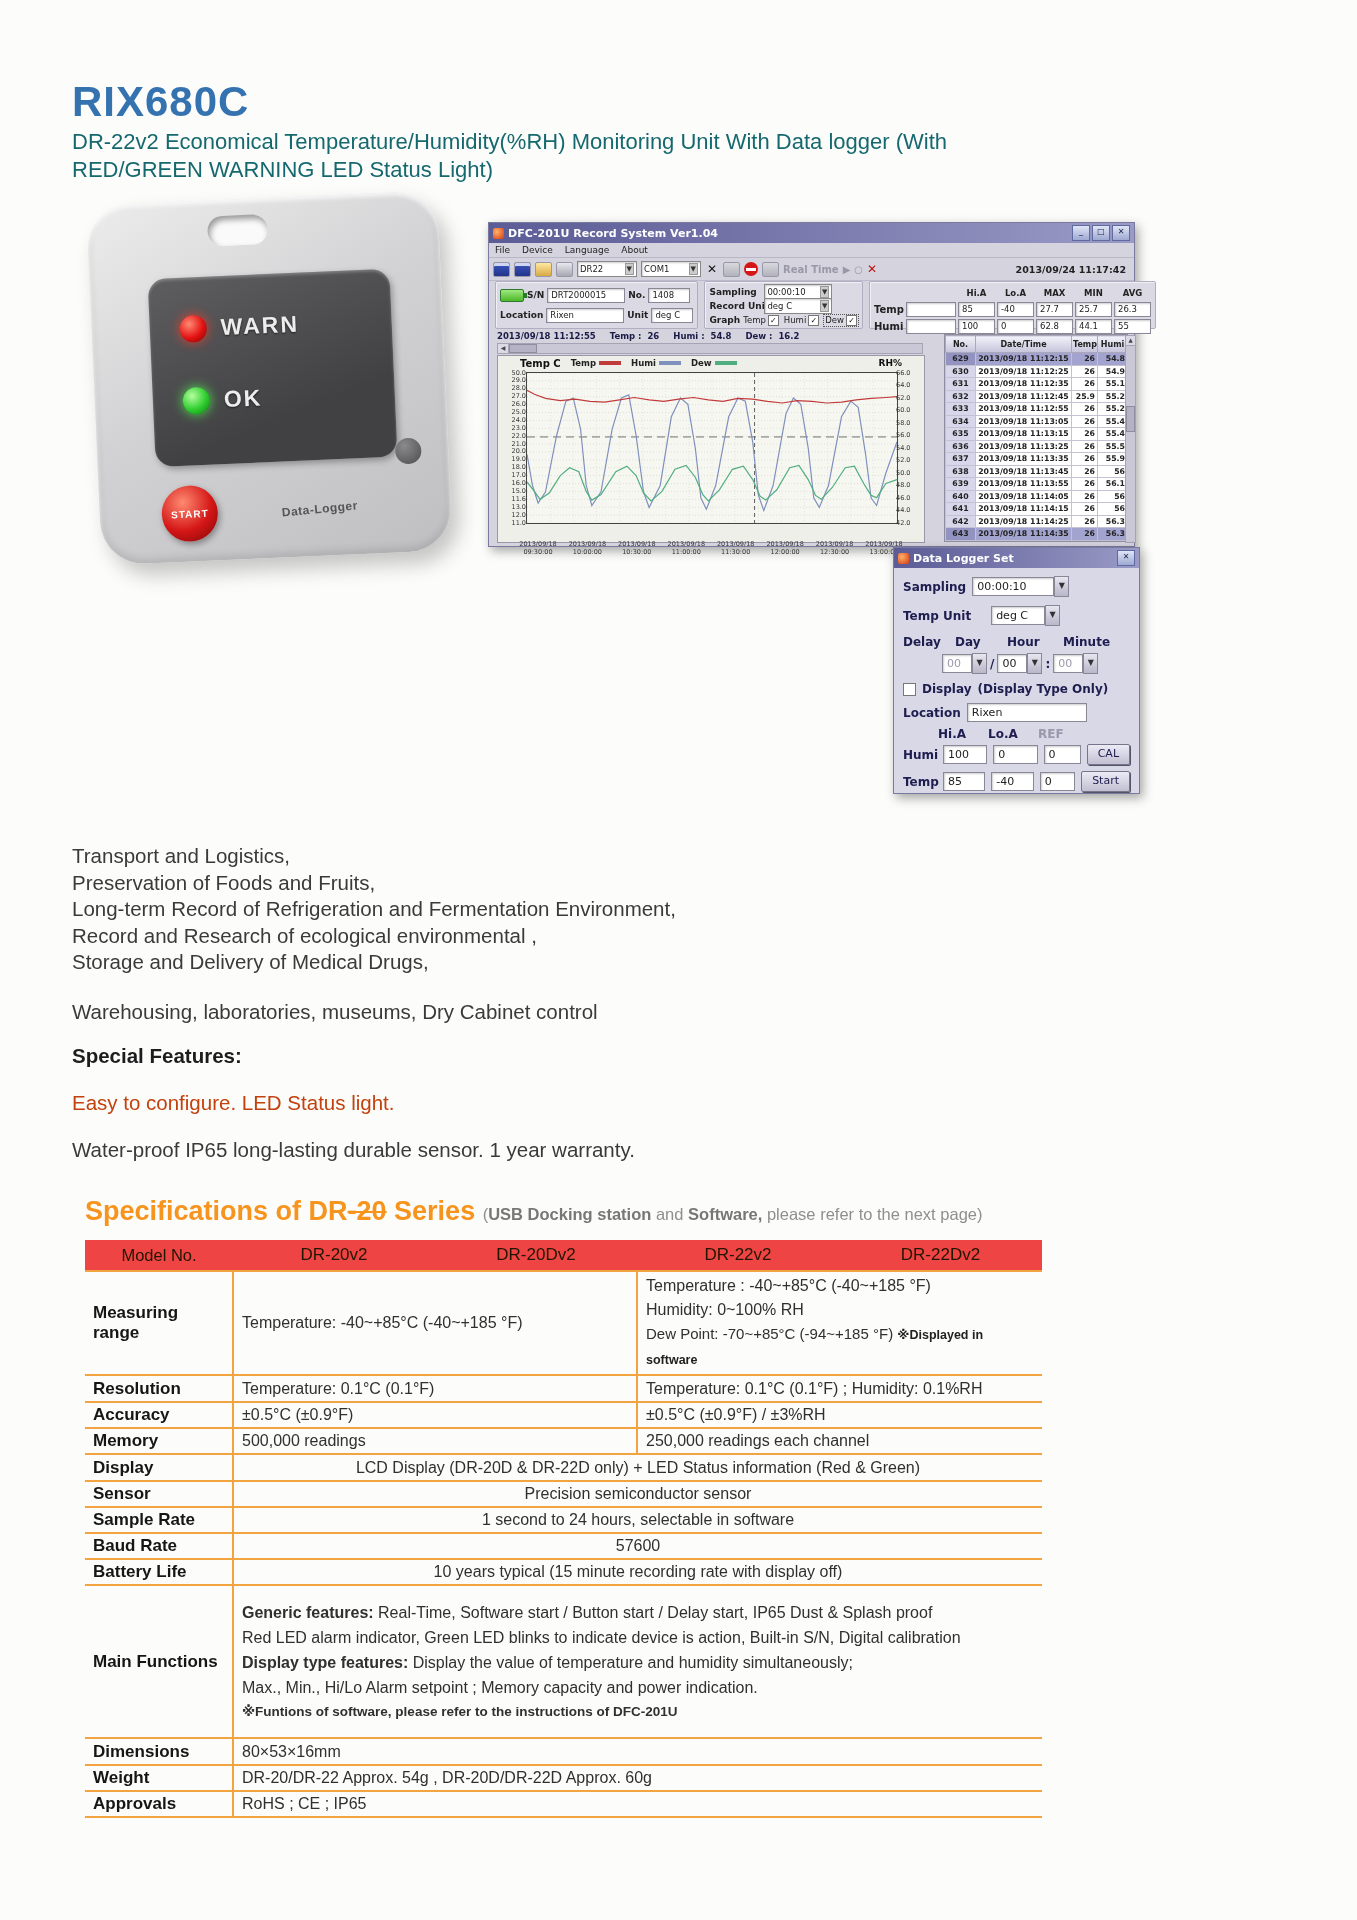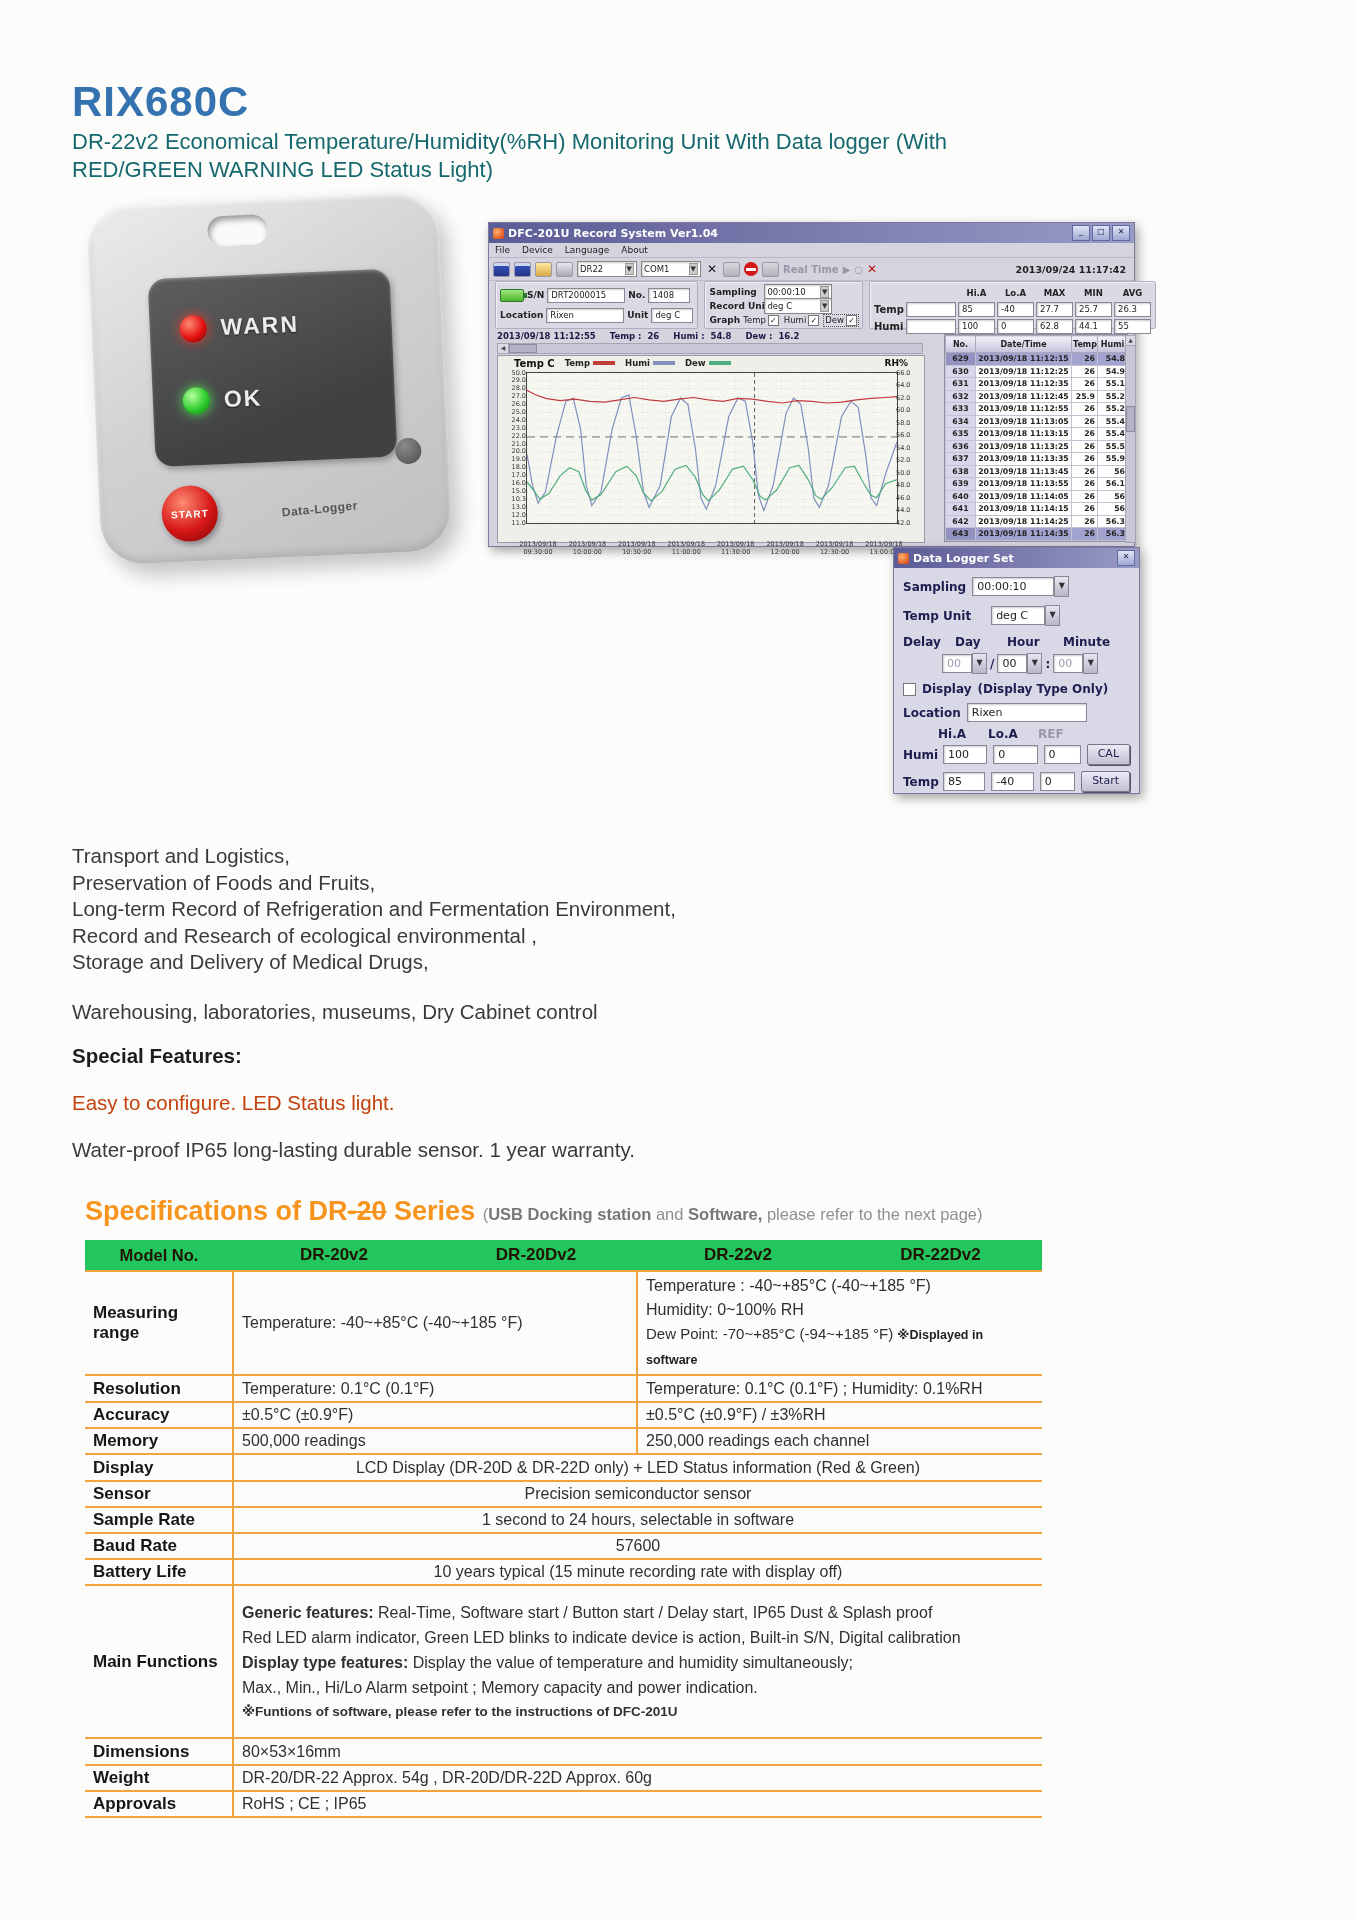--- a/index.html
+++ b/index.html
@@ -81,21 +81,21 @@
   .stat-h{font-size:8.5px;font-weight:bold;text-align:center;color:#222;}
   .stat-lbl{font-size:10px;font-weight:bold;color:#222;}
 
   .statusline{position:absolute;left:8px;top:108px;display:flex;gap:14px;font-size:8.5px;font-weight:bold;color:#1a1a46;}
   .hscroll{position:absolute;left:8px;top:120px;width:424px;height:9px;background:#cac8d6;border:1px solid #a5a3b4;display:flex;}
   .hs-btn{width:10px;height:100%;background:#dcdae6;border-right:1px solid #a5a3b4;font-size:6px;line-height:8px;text-align:center;color:#444;}
   .hs-thumb{width:26px;background:#b4b2c4;border:1px solid #8f8da0;}
 
   
   .graphblock{position:absolute;left:8px;top:132px;width:426px;height:186px;background:#efefe9;border:1px solid #9a98a8;}
-  .legendrow{height:14px;display:flex;align-items:center;gap:10px;padding:0 16px;}
+  .legendrow{height:14px;display:flex;align-items:center;gap:10px;padding:0 22px;}
   .axis-title{font-size:10px;font-weight:bold;color:#111;}
   .leg-item{display:flex;align-items:center;gap:3px;font-size:8.5px;font-weight:bold;color:#222;}
   .leg-swatch{width:22px;height:4px;}
   .axis-title-r{margin-left:auto;font-size:9px;font-weight:bold;color:#111;}
   .plotwrap{position:absolute;left:0;top:16px;width:426px;height:150px;}
   .ticks{position:absolute;top:0;width:26px;height:150px;}
   .ticks.l{left:2px;text-align:right;}
   .ticks.r{right:2px;text-align:left;}
   .tick{position:absolute;font-size:6.5px;color:#333;width:26px;}
   .plot{position:absolute;left:28px;top:0;width:370px;height:150px;background:#f7f7f2;border:1px solid #444;}
@@ -136,21 +136,21 @@
   .feature1{position:absolute;left:72px;top:1091px;font-size:20.5px;color:#c2410c;}
   .feature2{position:absolute;left:72px;top:1138px;font-size:20.5px;color:#3a3a3a;}
 
   
   .spec-title{position:absolute;left:85px;top:1196px;font-size:27px;font-weight:600;color:#f7941d;}
   .spec-title .strike{text-decoration:line-through;margin-top:28px;}
   .spec-note{font-size:16.5px;font-weight:normal;color:#8f8f8f;}
   .spec-note b{color:#777;}
   table.spec{position:absolute;left:85px;top:1240px;width:957px;border-collapse:collapse;table-layout:fixed;
              font-size:16px;color:#303030;border-bottom:2px solid #f2a441;}
-  table.spec th{background:#22c55e;color:#221500;font-weight:bold;font-size:17px;height:28px;margin-left:20px;}
+  table.spec th{background:#ef4444;color:#221500;font-weight:normal;font-size:17px;height:28px;margin-left:20px;}
   table.spec th:first-child{font-size:16.5px;}
   table.spec td{border-top:2px solid #f2a441;padding:2px 8px;vertical-align:middle;}
   table.spec td.lbl{font-weight:bold;color:#161616;font-size:17px;border-right:2px solid #f2a441;}
   table.spec td.split{border-right:2px solid #f2a441;}
   table.spec td.ctr{text-align:center;}
   .dewnote{font-size:12.5px;font-weight:bold;color:#222;}
   .mf-line{line-height:25px;}
   .mf-note{font-size:13.5px;font-weight:bold;line-height:24px;}
   .mr-line{line-height:24px;}
 </style>
@@ -339,21 +339,21 @@
             <div class="tick" style="top: 43.8684px;">24.0</div>
             <div class="tick" style="top: 51.7632px;">23.0</div>
             <div class="tick" style="top: 59.6579px;">22.0</div>
             <div class="tick" style="top: 67.5526px;">21.0</div>
             <div class="tick" style="top: 75.4474px;">20.0</div>
             <div class="tick" style="top: 83.3421px;">19.0</div>
             <div class="tick" style="top: 91.2368px;">18.0</div>
             <div class="tick" style="top: 99.1316px;">17.0</div>
             <div class="tick" style="top: 107.026px;">16.0</div>
             <div class="tick" style="top: 114.921px;">15.0</div>
-            <div class="tick" style="top: 122.816px;">10.3</div>
+            <div class="tick" style="top: 122.816px;">11.6</div>
             <div class="tick" style="top: 130.711px;">13.0</div>
             <div class="tick" style="top: 138.605px;">12.0</div>
             <div class="tick" style="top: 146.5px;">11.0</div>
           </div>
         <svg class="plot" id="plot" viewBox="0 0 370 150" preserveAspectRatio="none">
             <line x1="0" y1="0" x2="370" y2="0" stroke="#c8c8c0" stroke-width="0.5" stroke-dasharray="1 2"></line>
             <line x1="0" y1="7.894736842105263" x2="370" y2="7.894736842105263" stroke="#c8c8c0" stroke-width="0.5" stroke-dasharray="1 2"></line>
             <line x1="0" y1="15.789473684210526" x2="370" y2="15.789473684210526" stroke="#c8c8c0" stroke-width="0.5" stroke-dasharray="1 2"></line>
             <line x1="0" y1="23.68421052631579" x2="370" y2="23.68421052631579" stroke="#c8c8c0" stroke-width="0.5" stroke-dasharray="1 2"></line>
             <line x1="0" y1="31.57894736842105" x2="370" y2="31.57894736842105" stroke="#c8c8c0" stroke-width="0.5" stroke-dasharray="1 2"></line>

